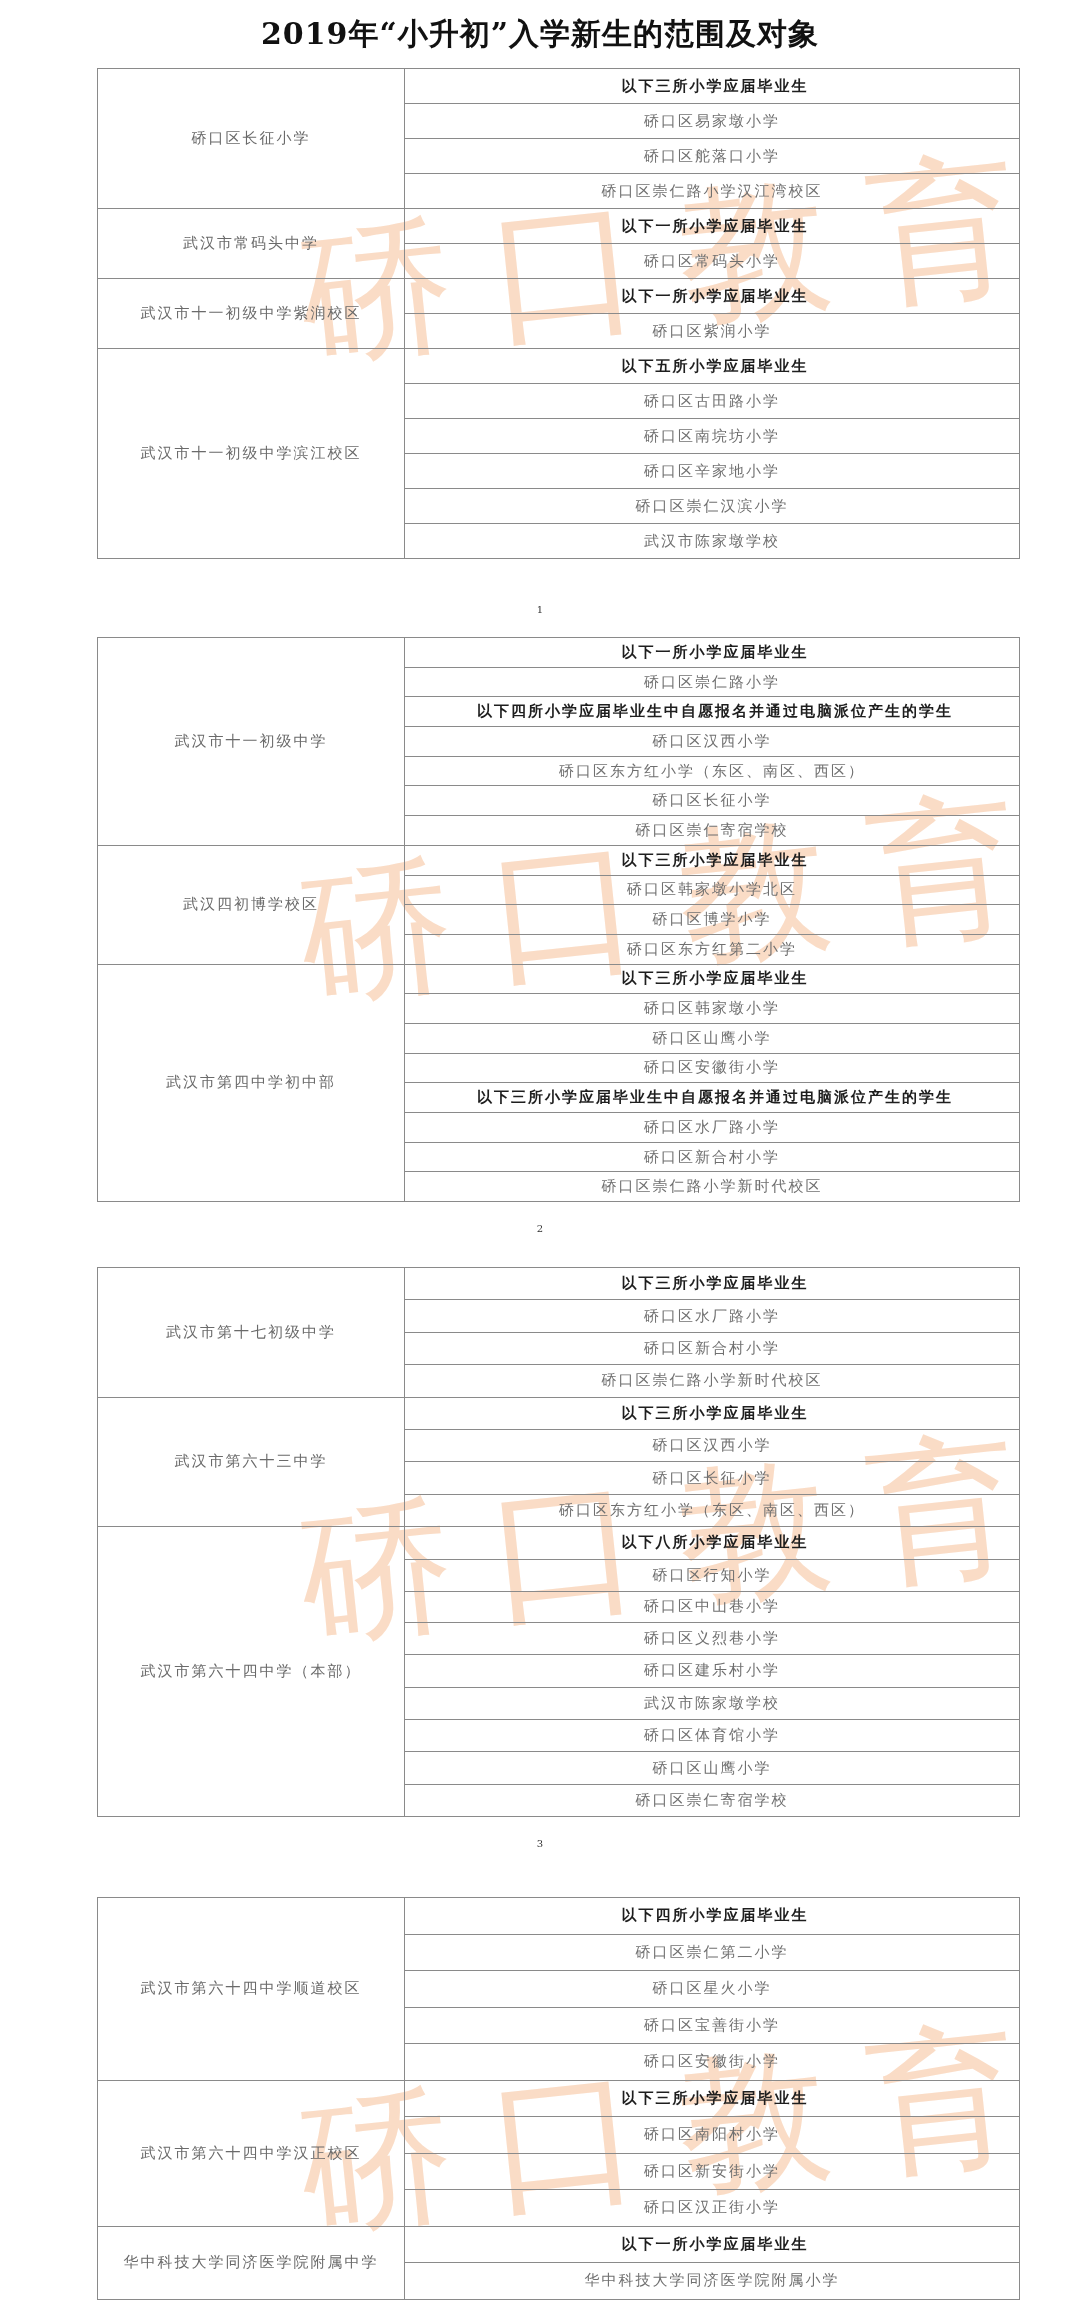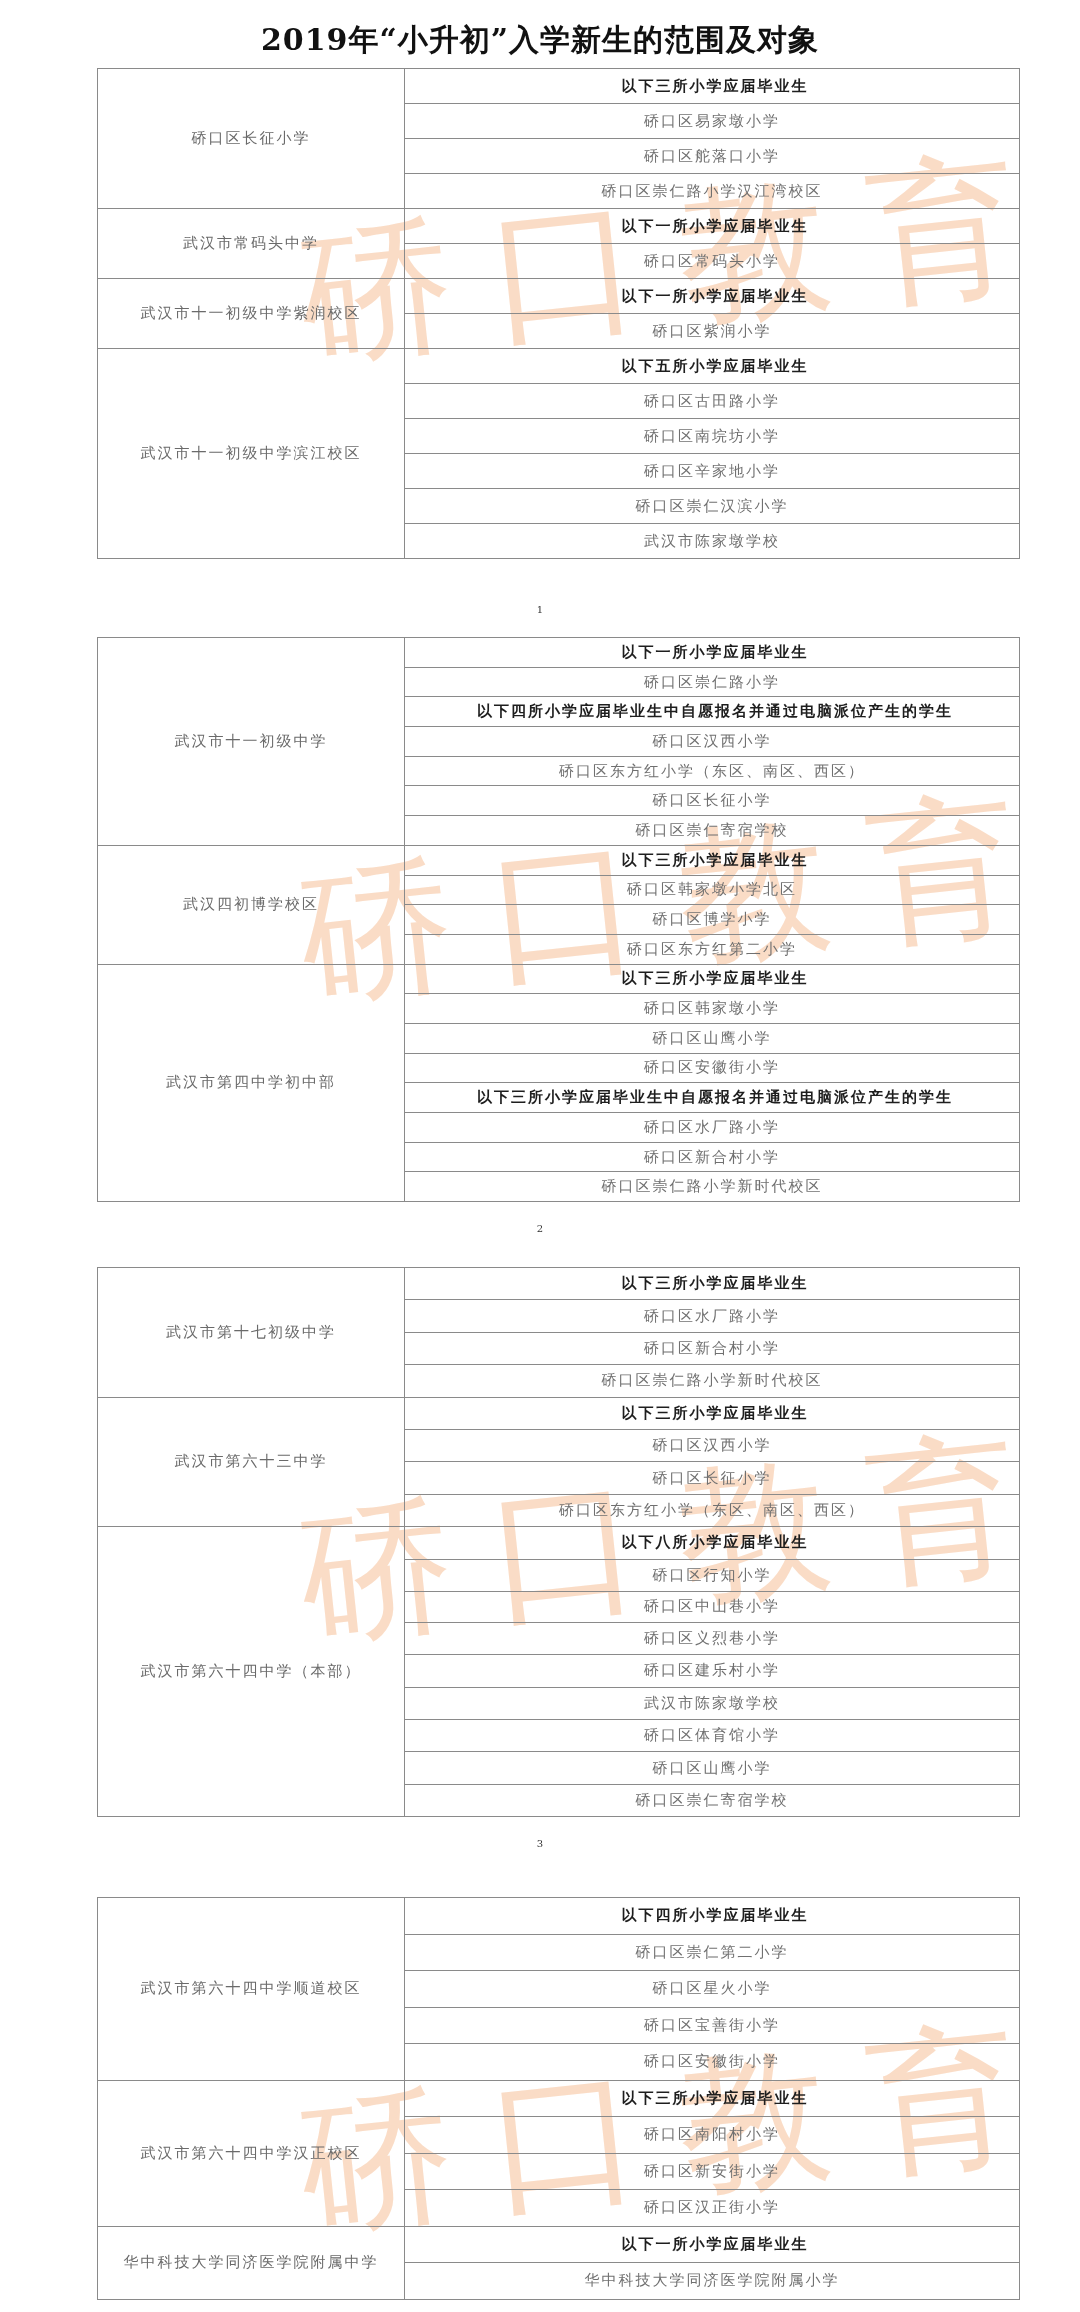--- a/index.html
+++ b/index.html
@@ -1,18 +1,18 @@
 <!DOCTYPE html>
 <html><head>
 <meta charset="utf-8">
 <style>
   html, body { margin: 0; padding: 0; background: #ffffff; }
   body { width: 1080px; height: 2312px; position: relative; overflow: hidden;
          font-family: "DejaVu Sans", "Liberation Sans", sans-serif; color: #666; }
-  .title { position: absolute; left: 0; top: 20px; width: 1080px; text-align: center;
+  .title { position: absolute; left: 0; top: 14px; width: 1080px; text-align: center;
            font-family: "DejaVu Serif", "Liberation Serif", serif; font-weight: bold;
            font-size: 30px; color: #111; letter-spacing: 1px; }
   .tbl { position: absolute; left: 97px; width: 923px; border-collapse: collapse; table-layout: fixed; }
   .tbl td { border: 1.5px solid #8a8a8a; text-align: center; vertical-align: middle; padding: 0;
             font-size: 15px; letter-spacing: 2px; white-space: nowrap; overflow: hidden; }
   .tbl td.mid { width: 306px; color: #6a6a6a; }
   .tbl td.hdr { color: #1e1e1e; font-weight: bold; padding-left: 6px; }
   .tbl td.sch { color: #707070; }
   .pnum { position: absolute; left: 0; width: 1080px; text-align: center; font-size: 10px;
           color: #333; font-family: "DejaVu Serif", serif; }

